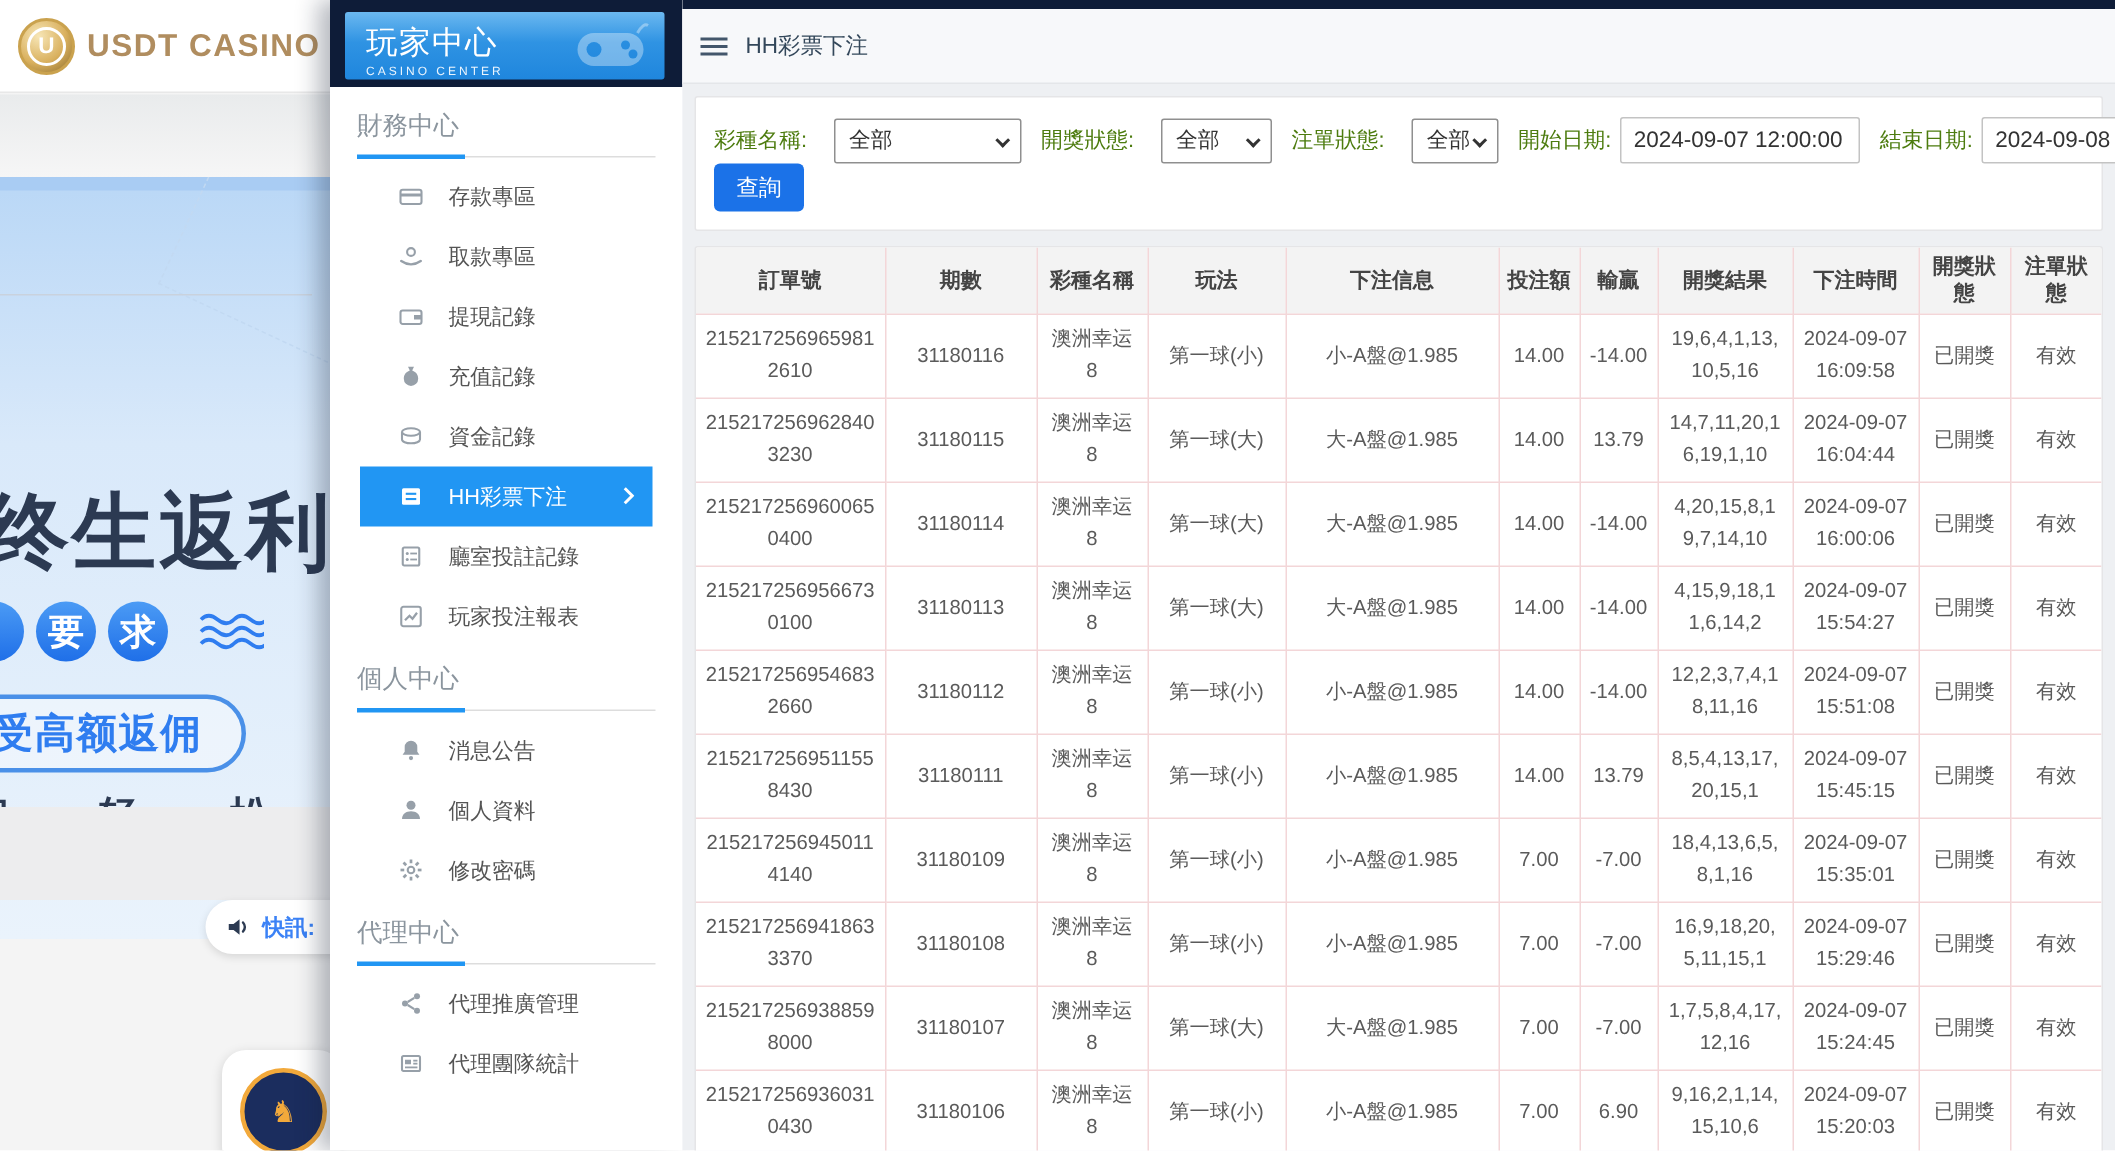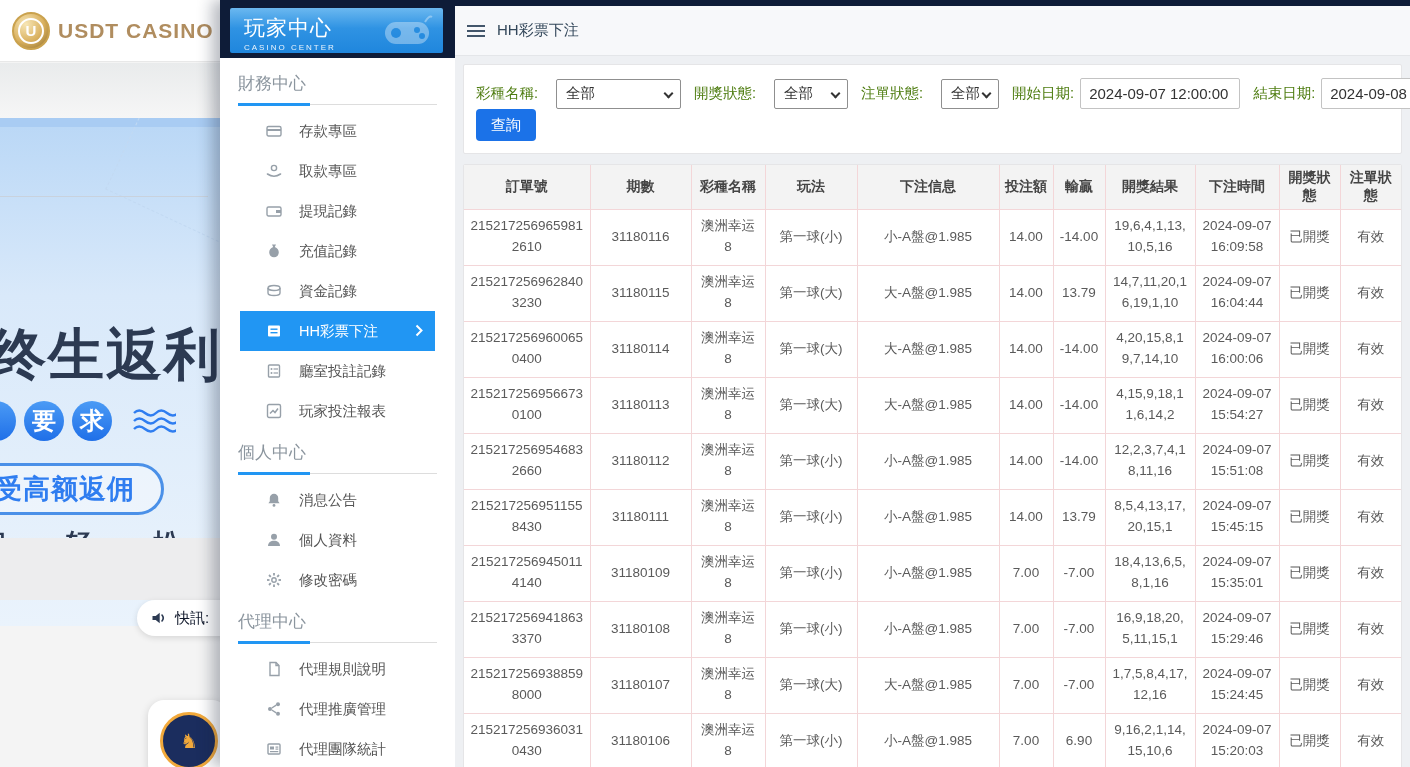--- a/index.html
+++ b/index.html
@@ -21,21 +21,21 @@
   .pl-banner .thinline { position:absolute; left:0; top:78px; width:208px; height:1px; background:#c9d2dd; }
   .banner-headline { position:absolute; left:-10px; top:200px; font-size:56px; font-weight:900; letter-spacing:2px; color:#2c3a52; white-space:nowrap; }
   .badge-row { position:absolute; left:-24px; top:283px; display:flex; align-items:center; }
   .badge { width:40px; height:40px; border-radius:50%; background:linear-gradient(180deg,#4b9bf5,#1f6fe8); color:#fff; font-size:24px; font-weight:bold; display:flex; align-items:center; justify-content:center; margin-right:8px; }
   .waves { margin-left:12px; }
   .banner-pill { position:absolute; left:-62px; top:345px; height:52px; padding:0 26px; border:3px solid #4a90e8; border-radius:28px; display:flex; align-items:center; background:rgba(255,255,255,.35); }
   .banner-pill span { font-size:27px; font-weight:900; color:#2f7df0; white-space:nowrap; letter-spacing:1px; }
   .banner-tagline { position:absolute; left:-20px; top:408px; font-size:27px; font-weight:900; color:#2c3a52; letter-spacing:26px; white-space:nowrap; }
   .pl-mid { position:absolute; left:0; top:538px; width:220px; height:62px; background:#ededee; }
   .ticker-pill { position:absolute; left:137px; top:600px; width:120px; height:36px; background:#fff; border-radius:18px 0 0 18px; box-shadow:0 2px 6px rgba(0,0,0,.12); display:flex; align-items:center; padding-left:14px; }
-  .ticker-pill .t-label { margin-left:7px; font-size:15px; font-weight:normal; color:#0f172a; white-space:nowrap;text-align:right; }
+  .ticker-pill .t-label { margin-left:7px; font-size:15px; font-weight:bold; color:#3b82f6; white-space:nowrap;text-align:right; }
   .cs-box { position:absolute; left:148px; top:700px; width:80px; height:80px; background:#fff; border-radius:16px; box-shadow:0 2px 8px rgba(0,0,0,.15); }
   .cs-circle { position:absolute; left:12px; top:12px; width:58px; height:58px; border-radius:50%; background:#1b2d5e; border:3px solid #f2a93b; display:flex; align-items:center; justify-content:center; color:#f2a93b; font-size:20px; }
 
   
   .sidebar { position:absolute; left:220px; top:0; width:235px; height:767px; background:#fff; box-shadow:-8px 0 14px rgba(20,30,50,.30); overflow:hidden; }
   .sb-navy { position:absolute; left:0; top:0; width:235px; height:58px; background:#0e1c38; }
   .sb-header { position:absolute; left:10px; top:8px; width:213px; height:45px; border-radius:2px; overflow:hidden;
     background:linear-gradient(180deg,#6bb8f0 0%,#2f93e3 45%,#1f86dd 100%); padding:6px 0 0 14px; }
   .sb-title { color:#fff; font-size:21px; letter-spacing:1px; }
   .sb-sub { color:#eaf4fd; font-size:8px; letter-spacing:2px; margin-top:1px; }
@@ -234,27 +234,20 @@
               <line x1="11.2" y1="11.2" x2="13" y2="13"></line>
               <line x1="13" y1="3" x2="11.2" y2="4.8"></line>
               <line x1="4.8" y1="11.2" x2="3" y2="13"></line>
             </g>
           </svg>
         <span>修改密碼</span>
       </div>
 
       <div class="s-sec">
         <span>代理中心</span>
-      </div>
-      <div class="s-item">
-        <svg class="ic" width="16" height="16" viewBox="0 0 16 16">
-            <path d="M4 1.5 h6 l3 3 v10 H4 z" fill="none" stroke="currentColor" stroke-width="1.4"></path>
-            <path d="M10 1.5 v3 h3" fill="none" stroke="currentColor" stroke-width="1.4"></path>
-          </svg>
-        <span>代理規則說明</span>
       </div>
       <div class="s-item">
         <svg class="ic" width="16" height="16" viewBox="0 0 16 16">
             <circle cx="12" cy="3.2" r="2" fill="currentColor"></circle>
             <circle cx="4" cy="8" r="2" fill="currentColor"></circle>
             <circle cx="12" cy="12.8" r="2" fill="currentColor"></circle>
             <line x1="5.8" y1="7" x2="10.2" y2="4.2" stroke="currentColor" stroke-width="1.4"></line>
             <line x1="5.8" y1="9" x2="10.2" y2="11.8" stroke="currentColor" stroke-width="1.4"></line>
           </svg>
         <span>代理推廣管理</span>

